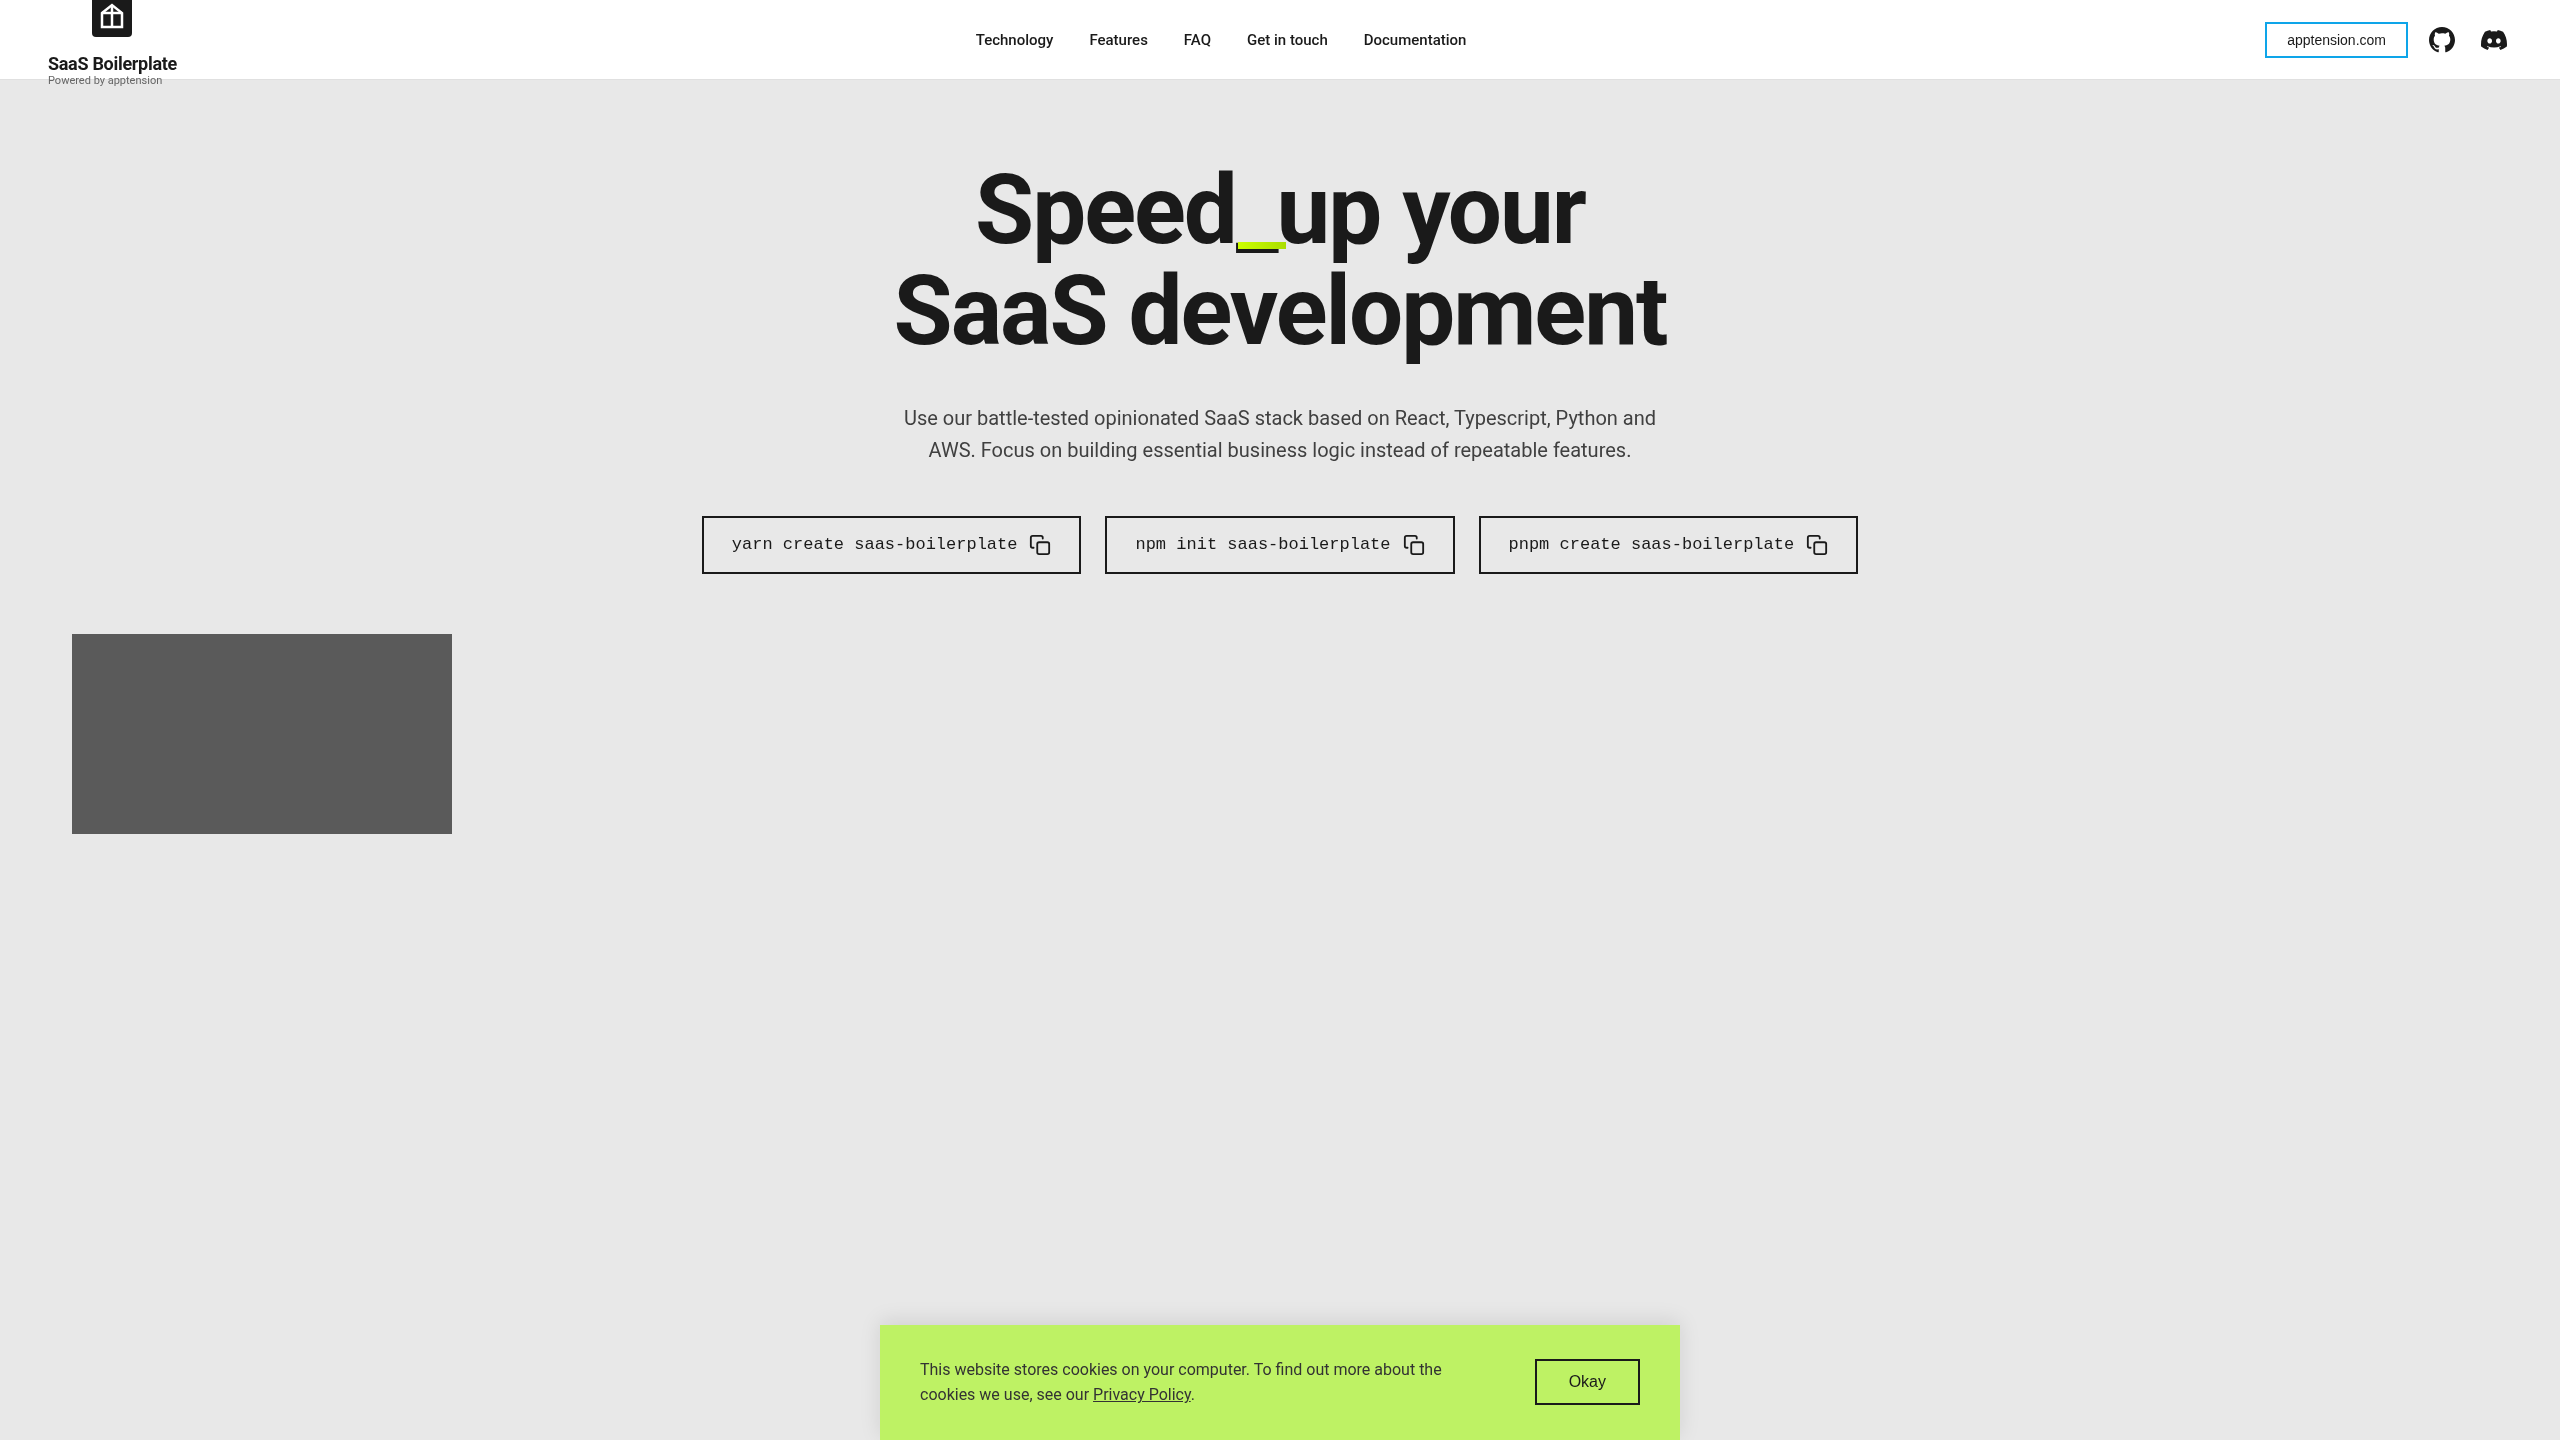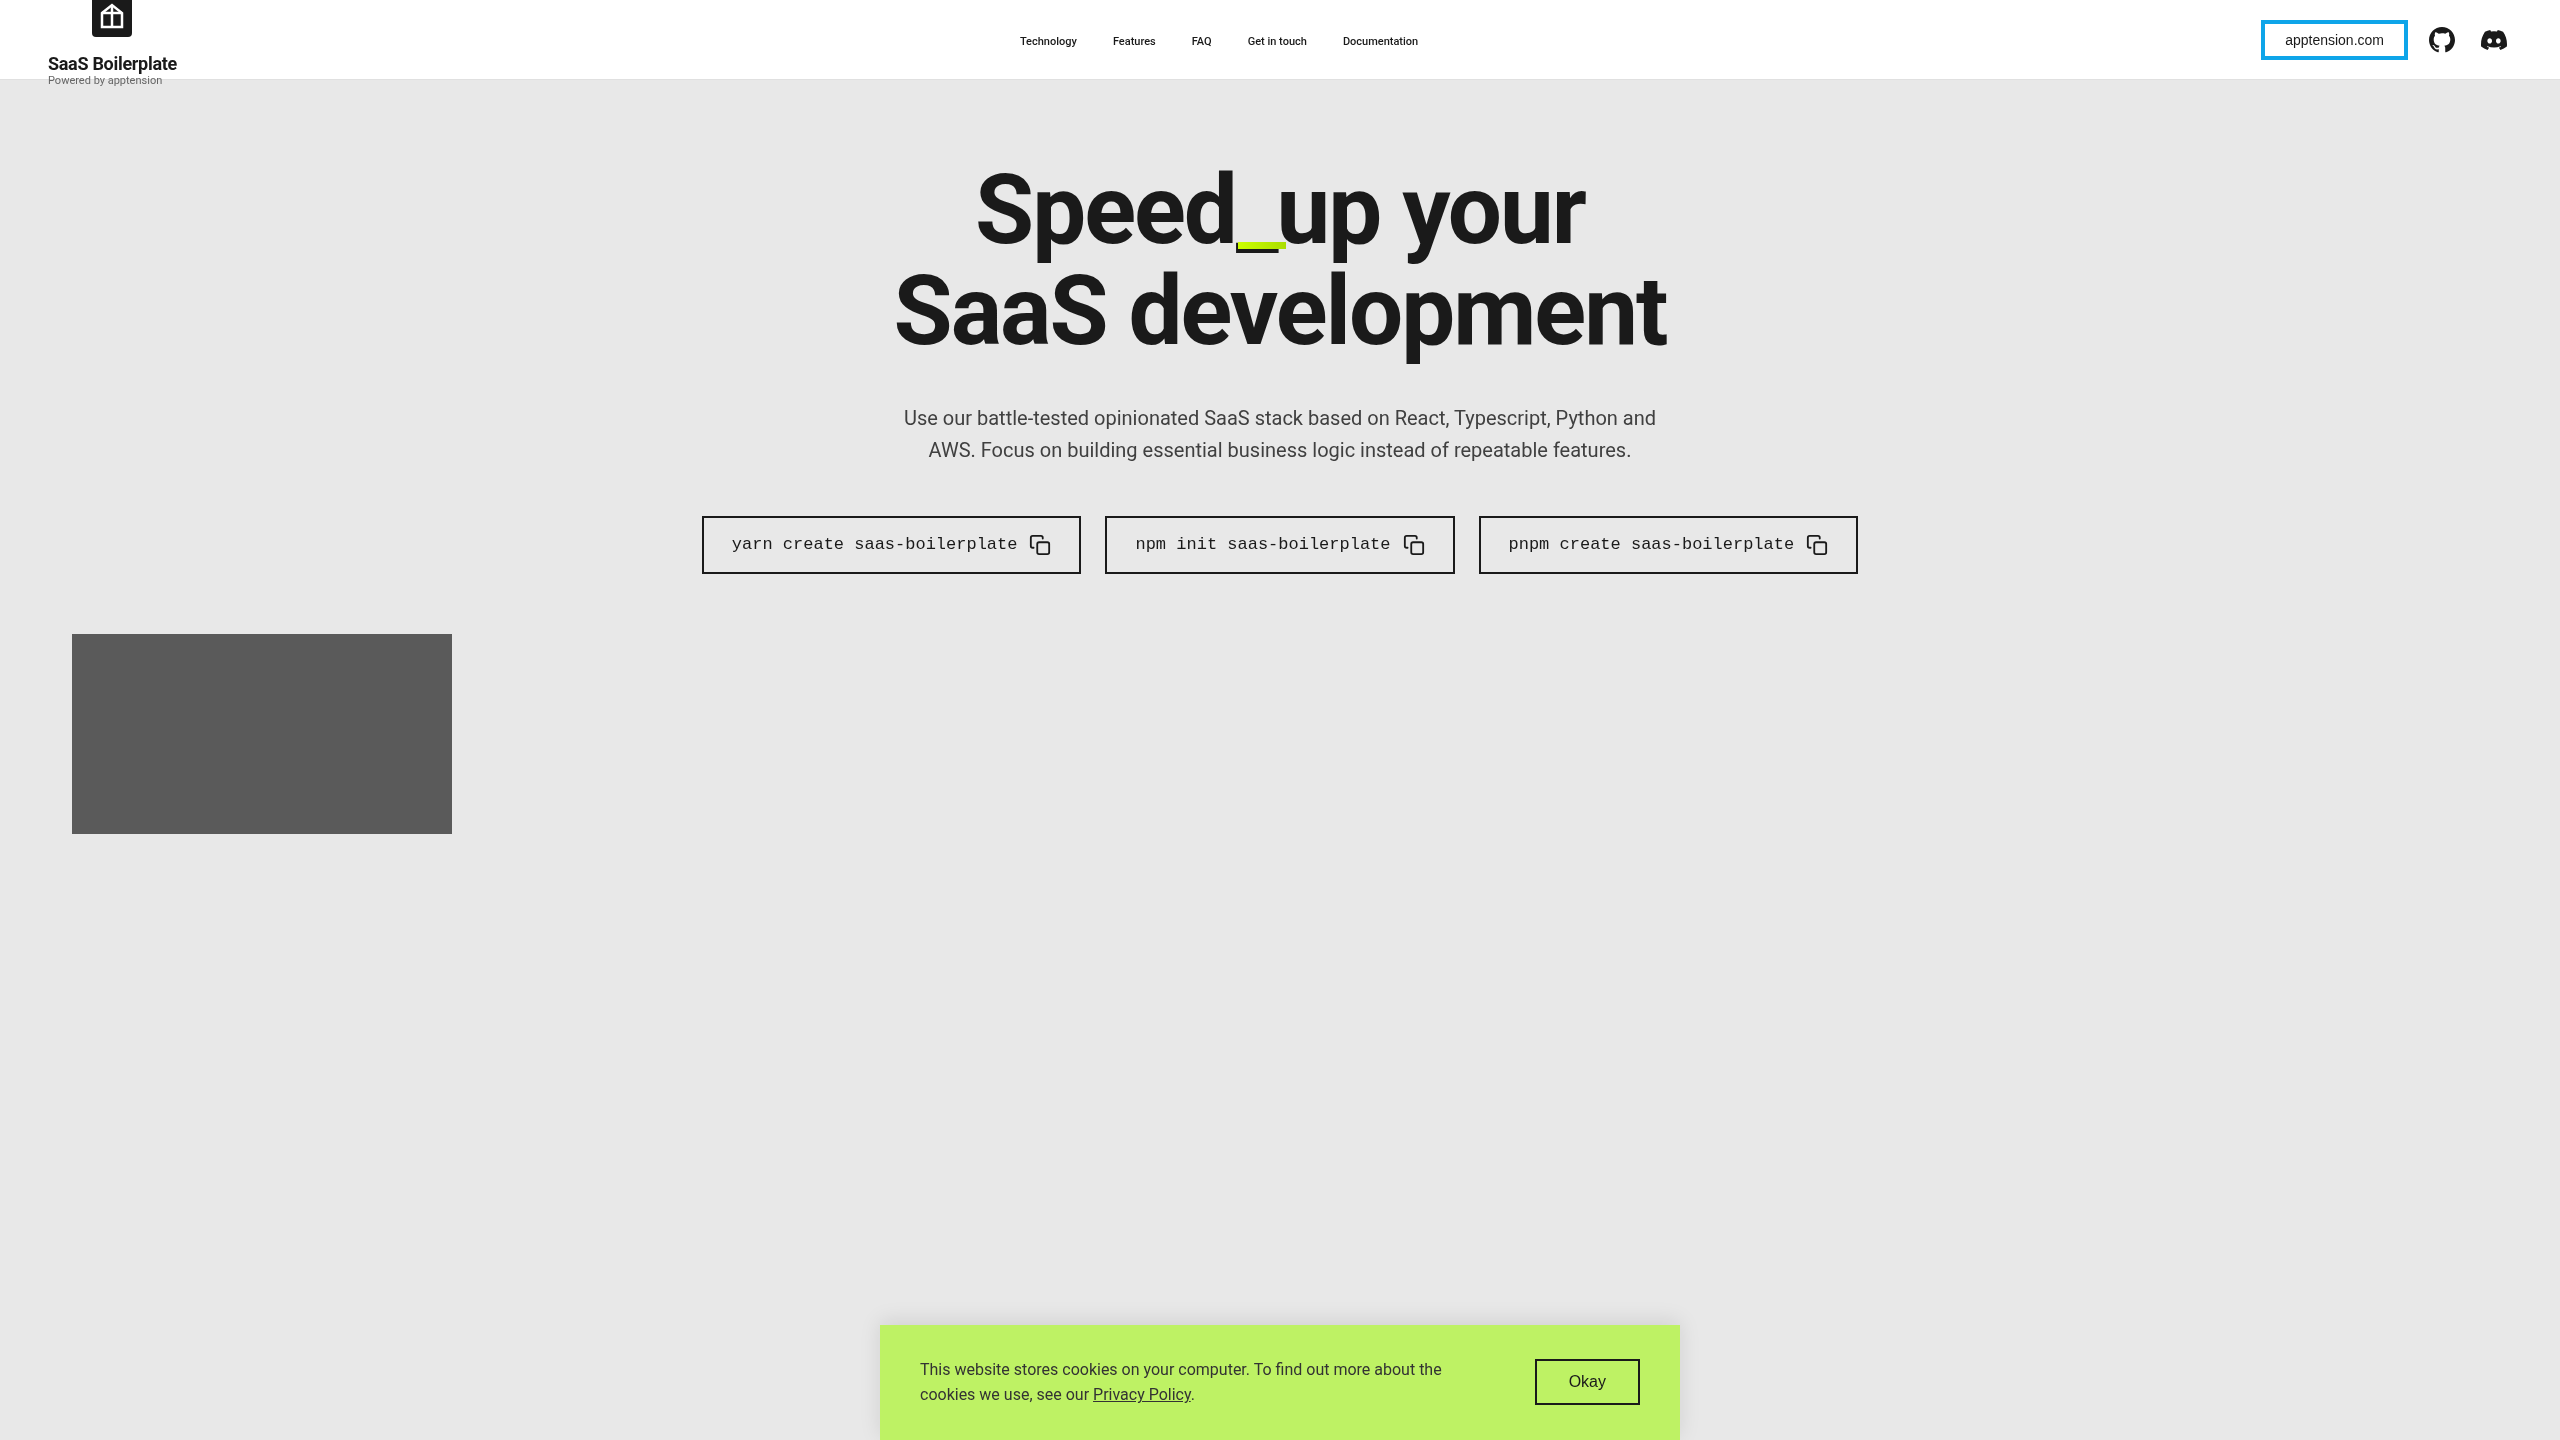--- a/index.html
+++ b/index.html
@@ -61,32 +61,32 @@
     .navbar-nav {
       display: flex;
       align-items: center;
       gap: 36px;
       list-style: none;
     }
 
     .navbar-nav a {
       text-decoration: none;
       color: #1a1a1a;
-      font-size: 11px;
+      font-size: 15px;
       font-weight: 500;
     }
 
     .navbar-right {
       display: flex;
       align-items: center;
       gap: 16px;
     }
 
     .apptension-btn {
-      border: 4px solid #0ea5e9;
+      border: 2px solid #0ea5e9;
       background: transparent;
       padding: 8px 20px;
       font-size: 14px;
       font-weight: 500;
       cursor: pointer;
       color: #1a1a1a;
     }
 
     .icon-btn {
       background: none;

